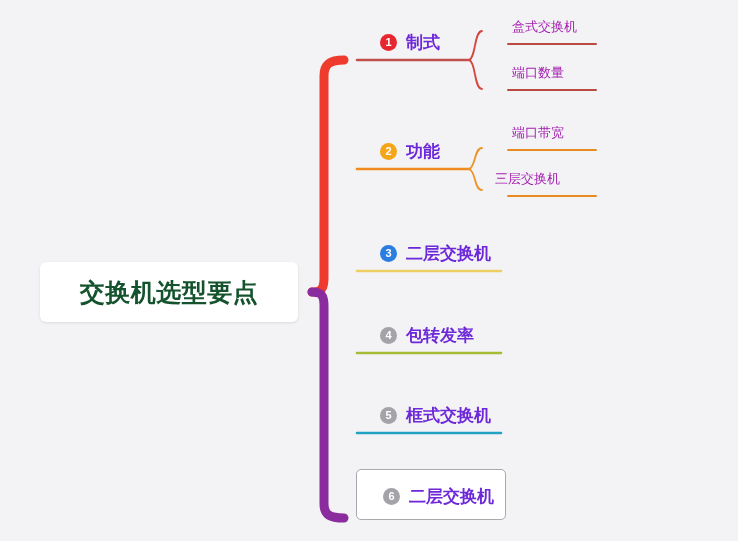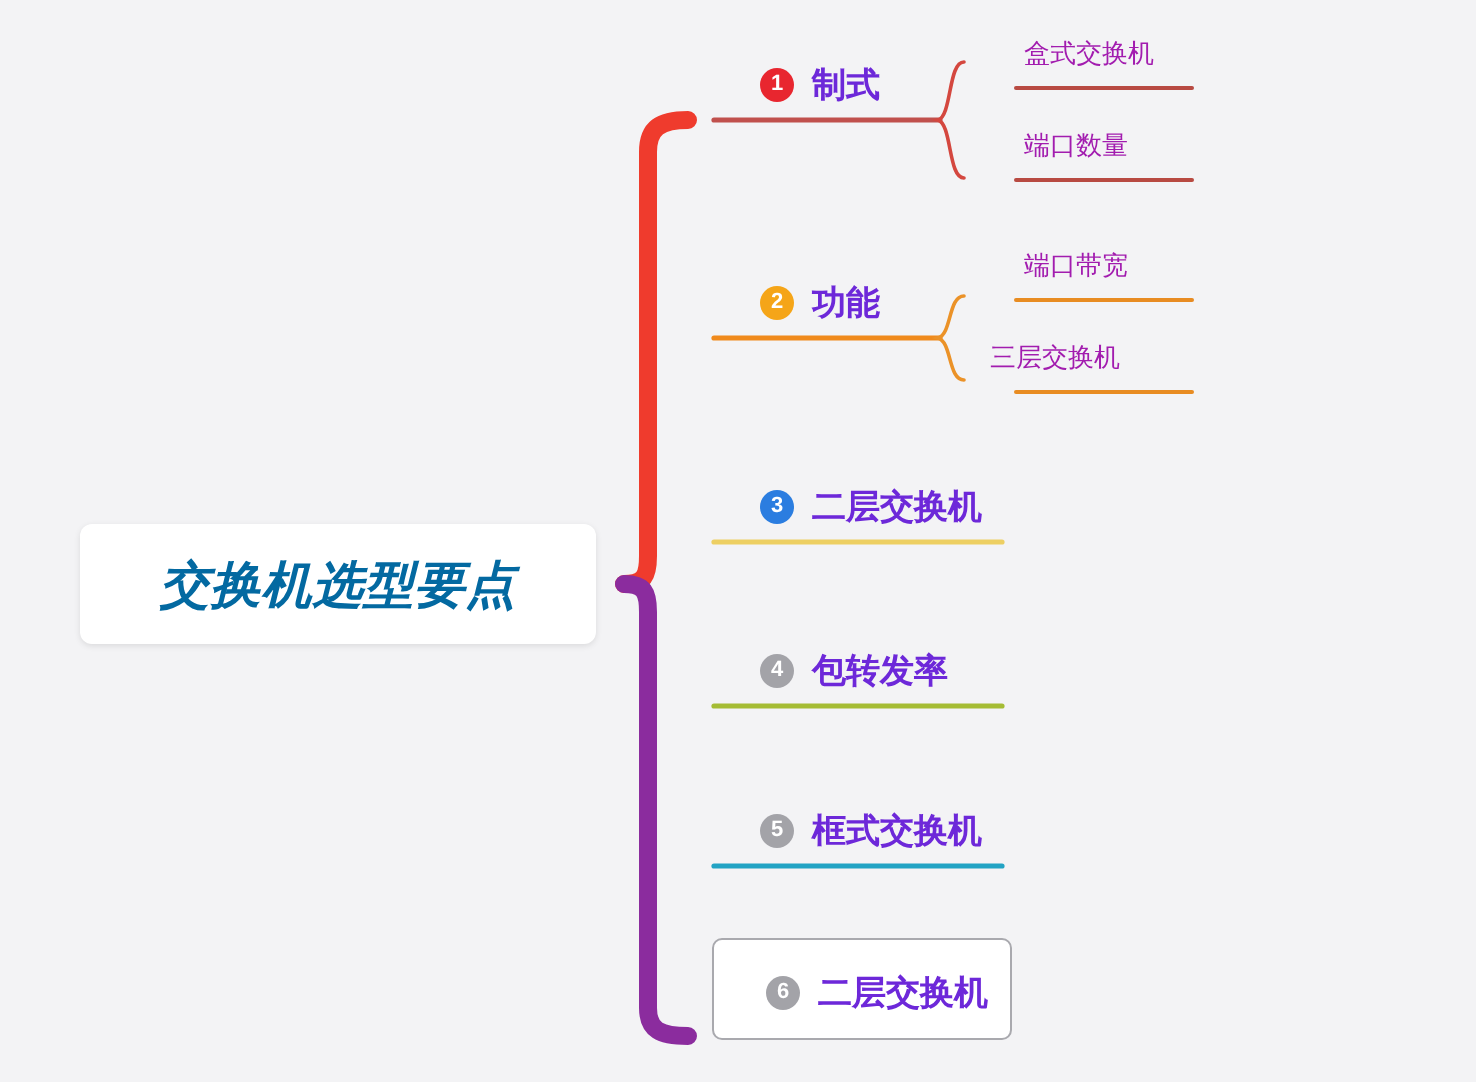--- a/index.html
+++ b/index.html
@@ -35,24 +35,23 @@
     background: #ffffff;
     border-radius: 6px;
     box-shadow: 0 1px 3px rgba(0,0,0,0.10);
     display: flex;
     align-items: center;
     justify-content: center;
   }
   .root-label {
     font-size: 25px;
     font-weight: bold;
-    color: #0369a1;
+    color: #14532d;
     letter-spacing: 0.5px;
     white-space: nowrap;
-    font-style: italic;
   }
 
   
   .branch {
     position: absolute;
     display: flex;
     align-items: center;
     height: 30px;
     white-space: nowrap;
   }

